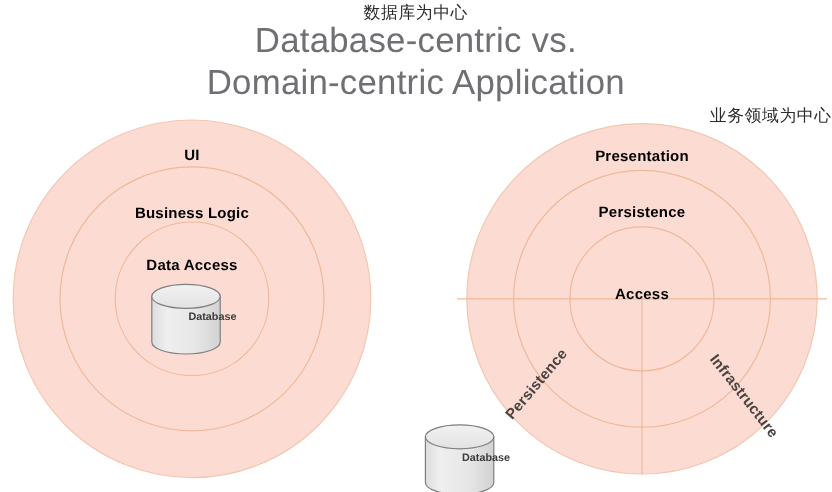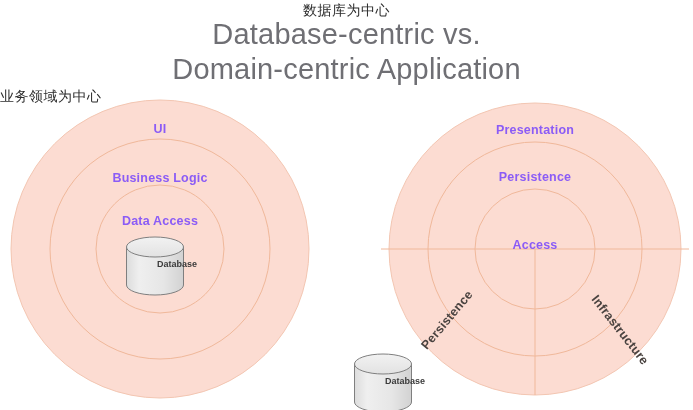--- a/index.html
+++ b/index.html
@@ -32,21 +32,21 @@
   #cn-top {
     left: 0;
     right: 0;
     top: 2px;
     text-align: center;
   }
   #cn-bottom {
     left: 0;
     right: 0;
     top: 88px;
-    text-align: left;
+    text-align: right;
   }
   #title {
     position: absolute;
     left: 0;
     right: 0;
     top: 17px;
     text-align: center;
     font-family: "Liberation Sans", sans-serif;
     font-size: 29px;
     font-weight: 300;
@@ -54,21 +54,21 @@
     color: #6f6f74;
     letter-spacing: 0.2px;
     white-space: pre-line;
   }
   .ring-label {
     position: absolute;
     transform: translate(-50%, -50%);
     font-family: "Liberation Sans", sans-serif;
     font-size: 12.5px;
     font-weight: 700;
-    color: #8b5cf6;
+    color: #000000;
     white-space: nowrap;
     letter-spacing: 0.2px;
   }
   .arc-label {
     position: absolute;
     font-family: "Liberation Sans", sans-serif;
     font-size: 12.5px;
     font-weight: 700;
     color: #4a4340;
     white-space: nowrap;

